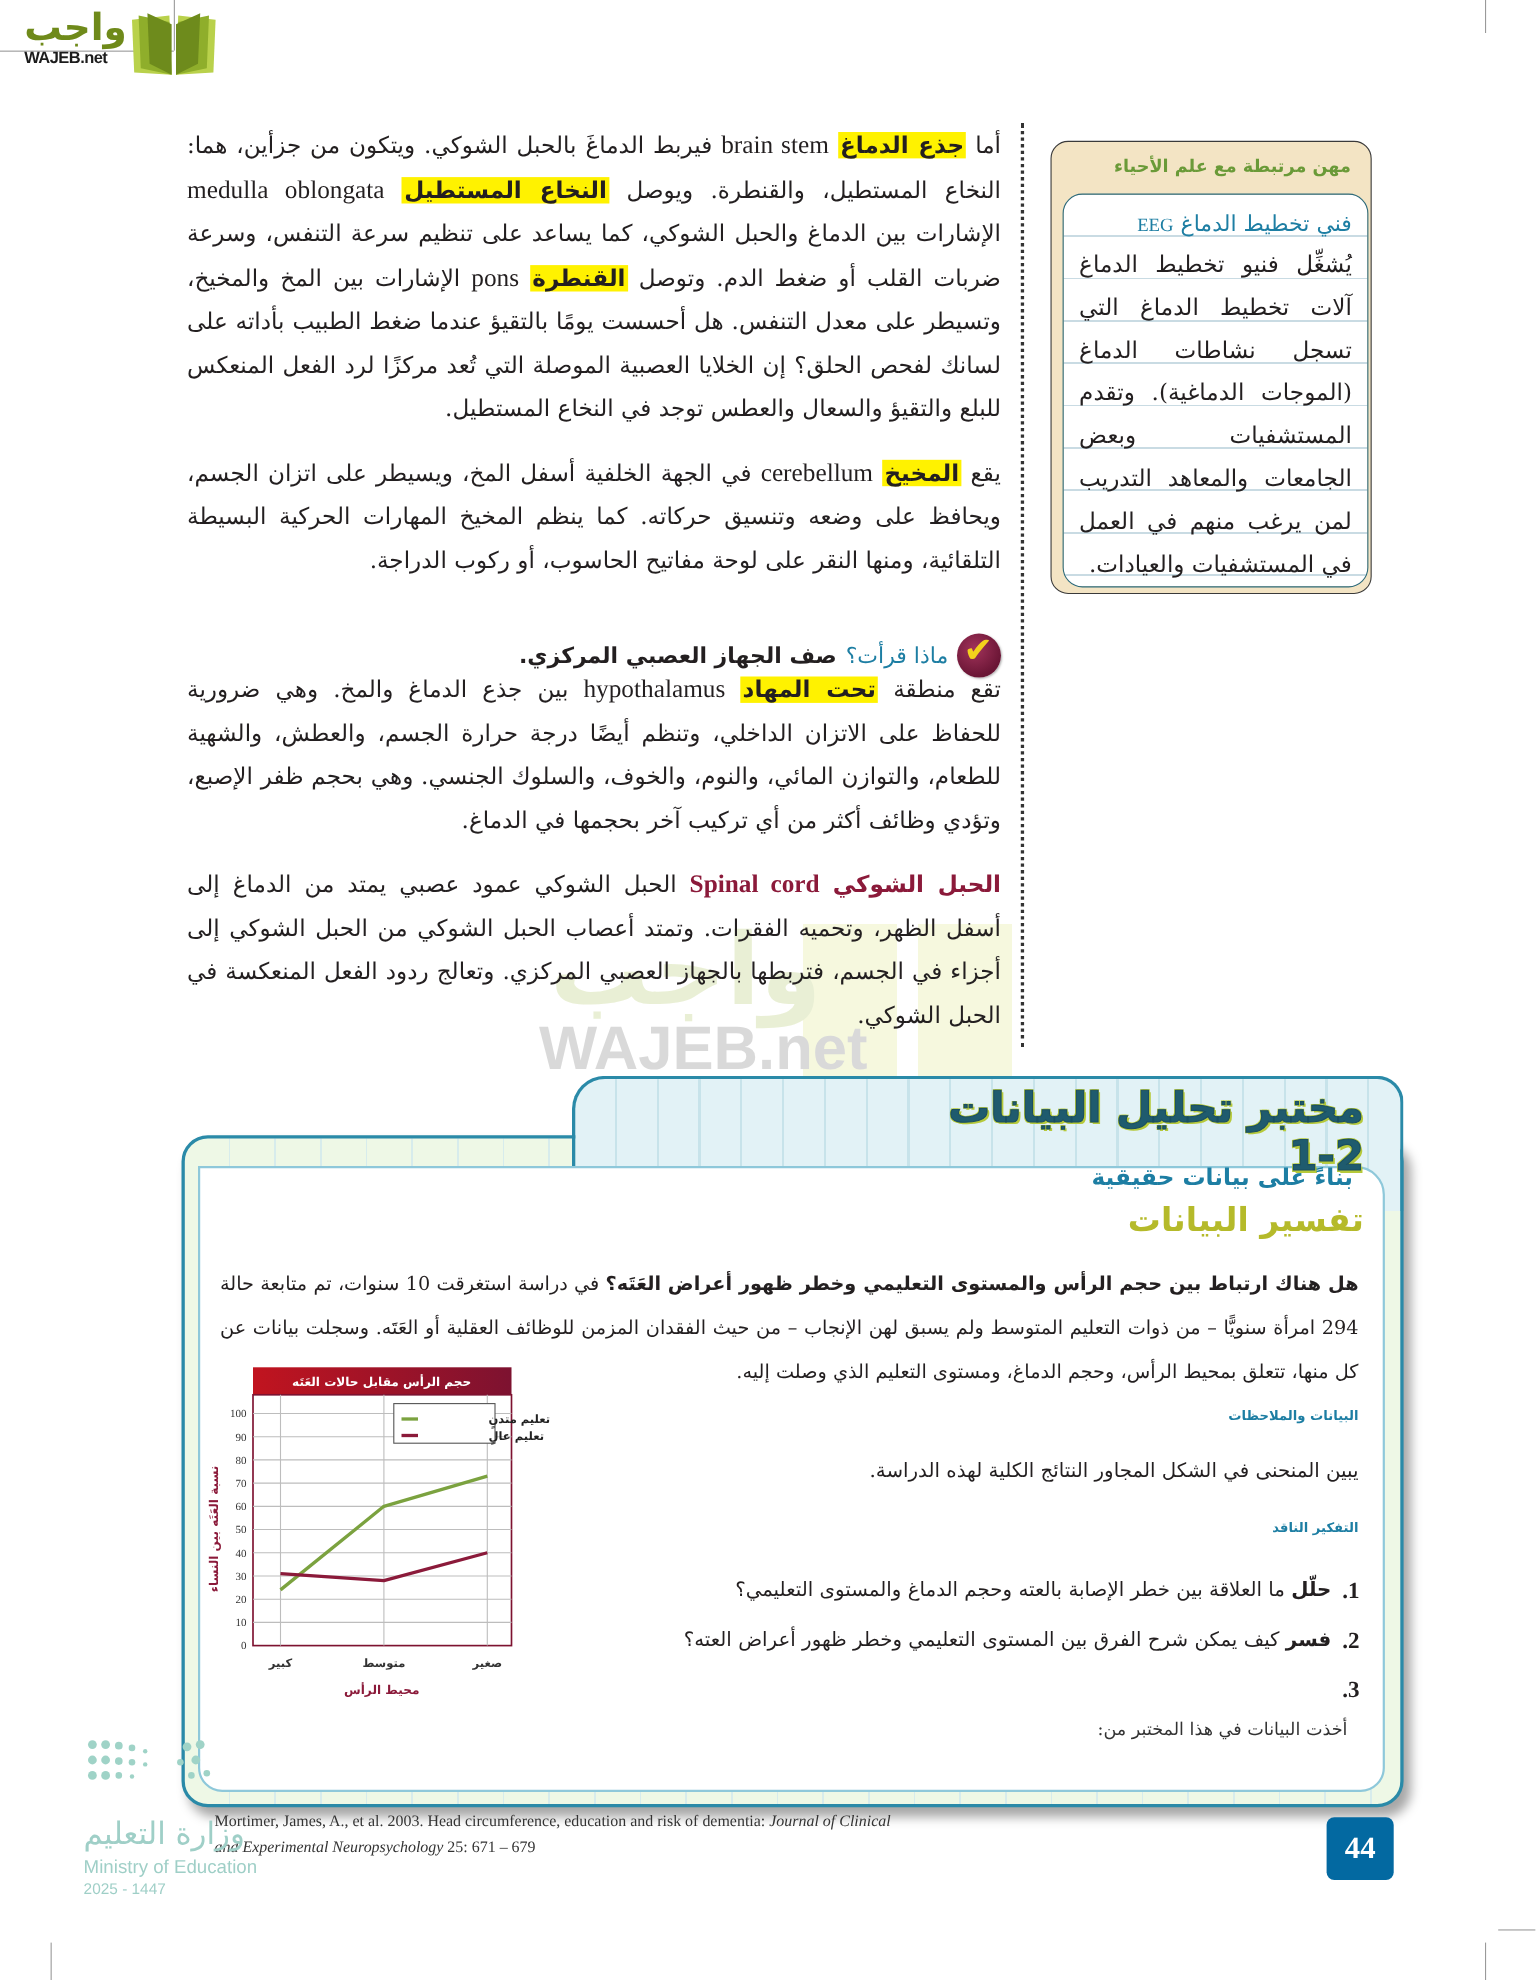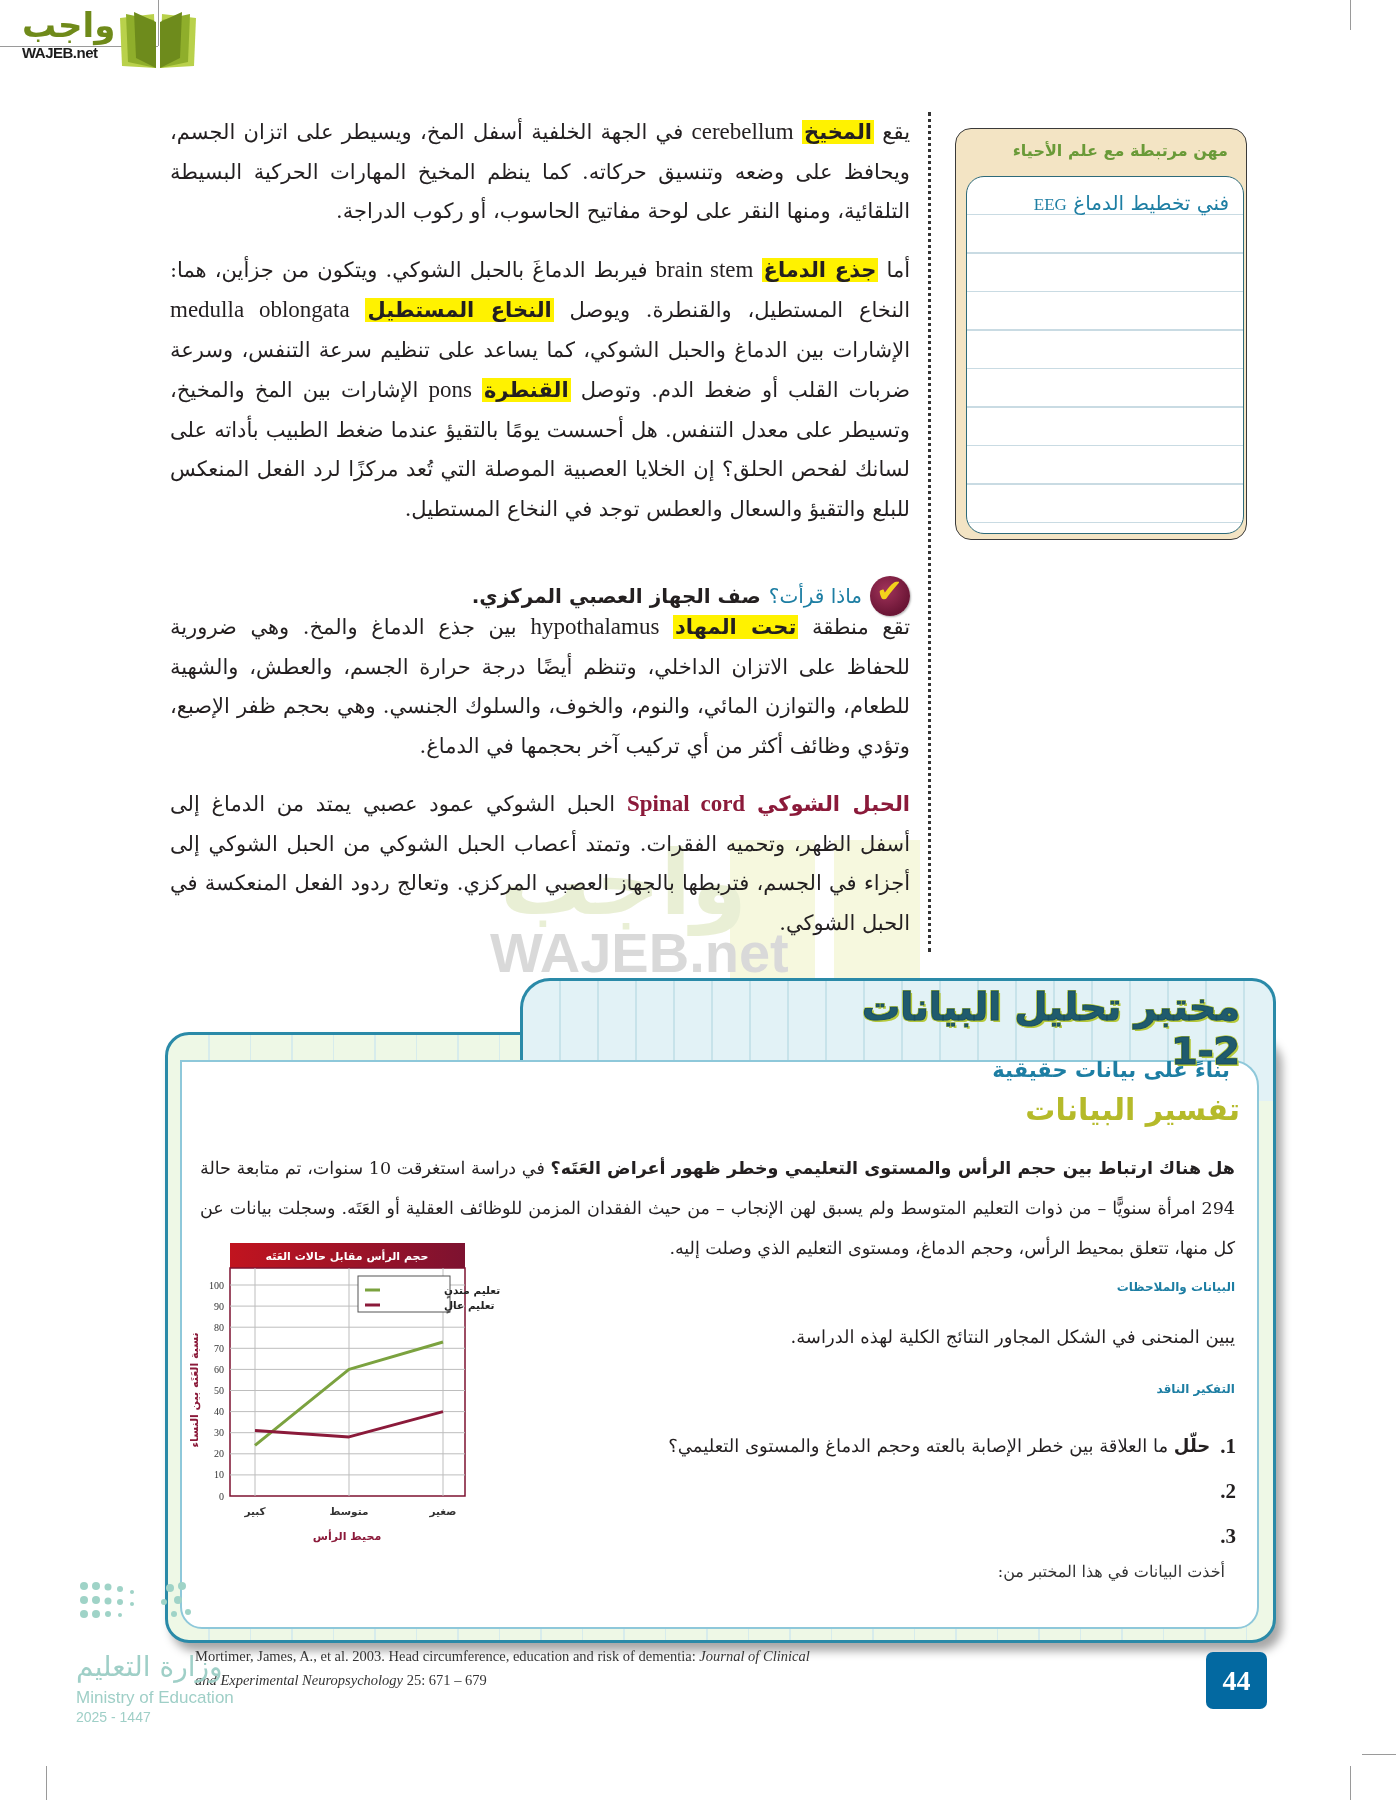--- a/index.html
+++ b/index.html
@@ -147,28 +147,28 @@
 </div>
 
 <div class="abs watermark">
   <div class="wm-book"></div>
   <span class="wm-ar">واجب</span>
   <span class="wm-text">WAJEB.net</span>
 </div>
 
 <div class="abs main-col">
   <p>
-    <span>يقع </span><span class="hl">المخيخ</span>
-    <span class="en">cerebellum</span><span> في الجهة الخلفية أسفل المخ، ويسيطر على اتزان الجسم، ويحافظ على وضعه وتنسيق حركاته. كما ينظم المخيخ المهارات الحركية البسيطة التلقائية، ومنها النقر على لوحة مفاتيح الحاسوب، أو ركوب الدراجة.</span>
-  </p>
-  <p>
     <span>أما </span><span class="hl">جذع الدماغ</span>
     <span class="en">brain stem</span><span> فيربط الدماغَ بالحبل الشوكي. ويتكون من جزأين، هما: النخاع المستطيل، والقنطرة. ويوصل </span><span class="hl">النخاع المستطيل</span>
     <span class="en">medulla oblongata</span><span> الإشارات بين الدماغ والحبل الشوكي، كما يساعد على تنظيم سرعة التنفس، وسرعة ضربات القلب أو ضغط الدم. وتوصل </span><span class="hl">القنطرة</span>
     <span class="en">pons</span><span> الإشارات بين المخ والمخيخ، وتسيطر على معدل التنفس. هل أحسست يومًا بالتقيؤ عندما ضغط الطبيب بأداته على لسانك لفحص الحلق؟ إن الخلايا العصبية الموصلة التي تُعد مركزًا لرد الفعل المنعكس للبلع والتقيؤ والسعال والعطس توجد في النخاع المستطيل.</span>
+  </p>
+  <p>
+    <span>يقع </span><span class="hl">المخيخ</span>
+    <span class="en">cerebellum</span><span> في الجهة الخلفية أسفل المخ، ويسيطر على اتزان الجسم، ويحافظ على وضعه وتنسيق حركاته. كما ينظم المخيخ المهارات الحركية البسيطة التلقائية، ومنها النقر على لوحة مفاتيح الحاسوب، أو ركوب الدراجة.</span>
   </p>
   <p style="height:42px; margin-bottom: 18px;"></p>
   <p>
     <span>تقع منطقة </span><span class="hl">تحت المهاد</span>
     <span class="en">hypothalamus</span><span> بين جذع الدماغ والمخ. وهي ضرورية للحفاظ على الاتزان الداخلي، وتنظم أيضًا درجة حرارة الجسم، والعطش، والشهية للطعام، والتوازن المائي، والنوم، والخوف، والسلوك الجنسي. وهي بحجم ظفر الإصبع، وتؤدي وظائف أكثر من أي تركيب آخر بحجمها في الدماغ.</span>
   </p>
   <p>
     <span class="term-red">الحبل الشوكي</span>
     <span class="term-red-en">Spinal cord</span><span> الحبل الشوكي عمود عصبي يمتد من الدماغ إلى أسفل الظهر، وتحميه الفقرات. وتمتد أعصاب الحبل الشوكي من الحبل الشوكي إلى أجزاء في الجسم، فتربطها بالجهاز العصبي المركزي. وتعالج ردود الفعل المنعكسة في الحبل الشوكي.</span>
   </p>
@@ -183,20 +183,21 @@
 <div class="abs divider-dots"></div>
 
 <div class="abs career-tab">
   <span class="career-tab-head">مهن مرتبطة مع علم الأحياء</span>
 </div>
 <div class="abs career-card">
   <div class="career-title">
     <span>فني تخطيط الدماغ</span>
     <span class="en-t">EEG</span>
   </div>
+  <div class="career-body">يُشغِّل فنيو تخطيط الدماغ آلات تخطيط الدماغ التي تسجل نشاطات الدماغ (الموجات الدماغية). وتقدم المستشفيات وبعض الجامعات والمعاهد التدريب لمن يرغب منهم في العمل في المستشفيات والعيادات.</div>
 </div>
 
 <div class="abs lab-outer"></div>
 <div class="abs lab-tab"></div>
 <div class="abs lab-inner"></div>
 <div class="abs lab-title">مختبر تحليل البيانات 2-1</div>
 <div class="abs lab-subtitle">بناءً على بيانات حقيقية</div>
 <div class="abs lab-heading">تفسير البيانات</div>
 
 <div class="abs lab-intro">
@@ -207,20 +208,21 @@
 <div class="abs sec-data-text">يبين المنحنى في الشكل المجاور النتائج الكلية لهذه الدراسة.</div>
 <div class="abs lab-section-h sec-crit">التفكير الناقد</div>
 
 <div class="abs questions">
   <div class="q">
     <span class="q-num">1.</span>
     <span><span class="q-verb">حلّل</span><span> ما العلاقة بين خطر الإصابة بالعته وحجم الدماغ والمستوى التعليمي؟</span></span>
   </div>
   <div class="q">
     <span class="q-num">2.</span>
+    <span><span class="q-verb">فسر</span><span> كيف يمكن شرح الفرق بين المستوى التعليمي وخطر ظهور أعراض العته؟</span></span>
   </div>
   <div class="q">
     <span class="q-num">3.</span>
   </div>
 </div>
 
 <div class="abs source-ar">أخذت البيانات في هذا المختبر من:</div>
 <div class="abs citation">
   <span>Mortimer, James, A., et al. 2003. Head circumference, education and risk of dementia: </span><i>Journal of Clinical and Experimental Neuropsychology</i><span> 25: 671 – 679</span>
 </div>

